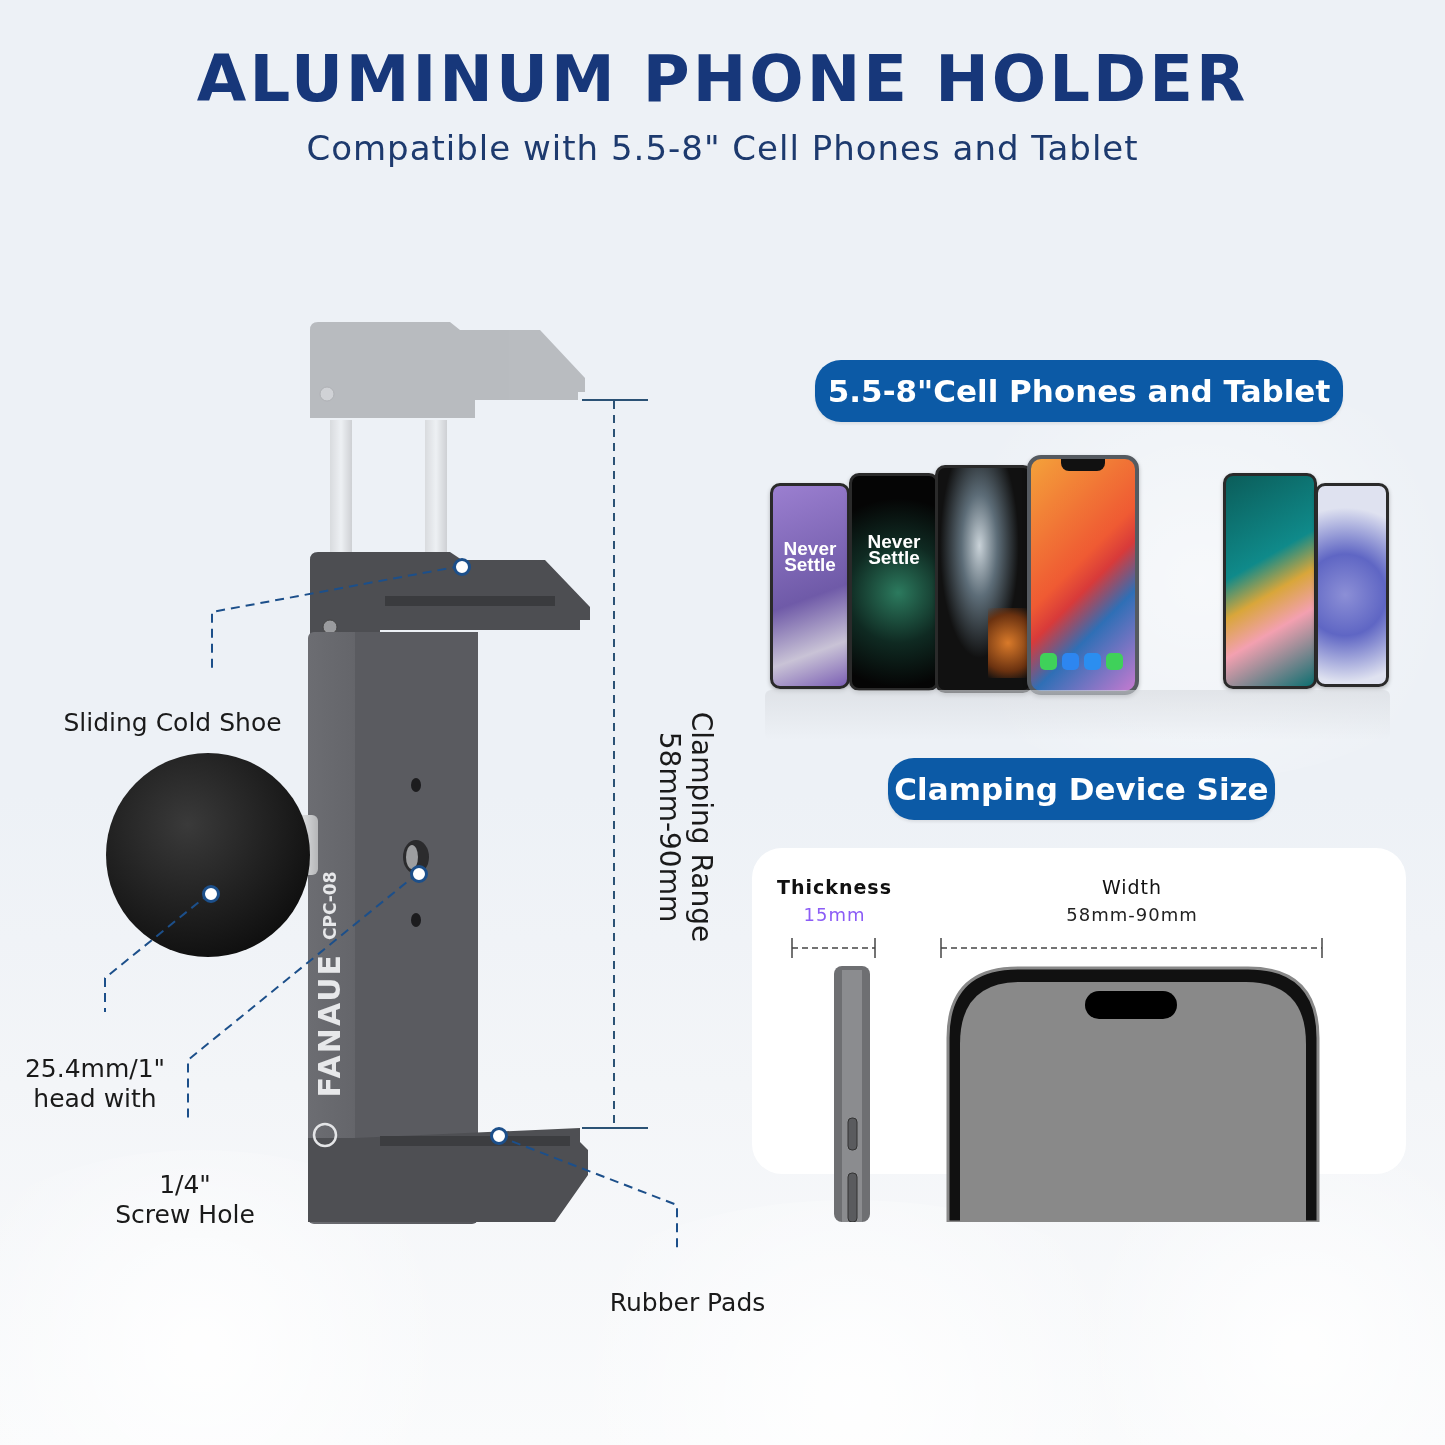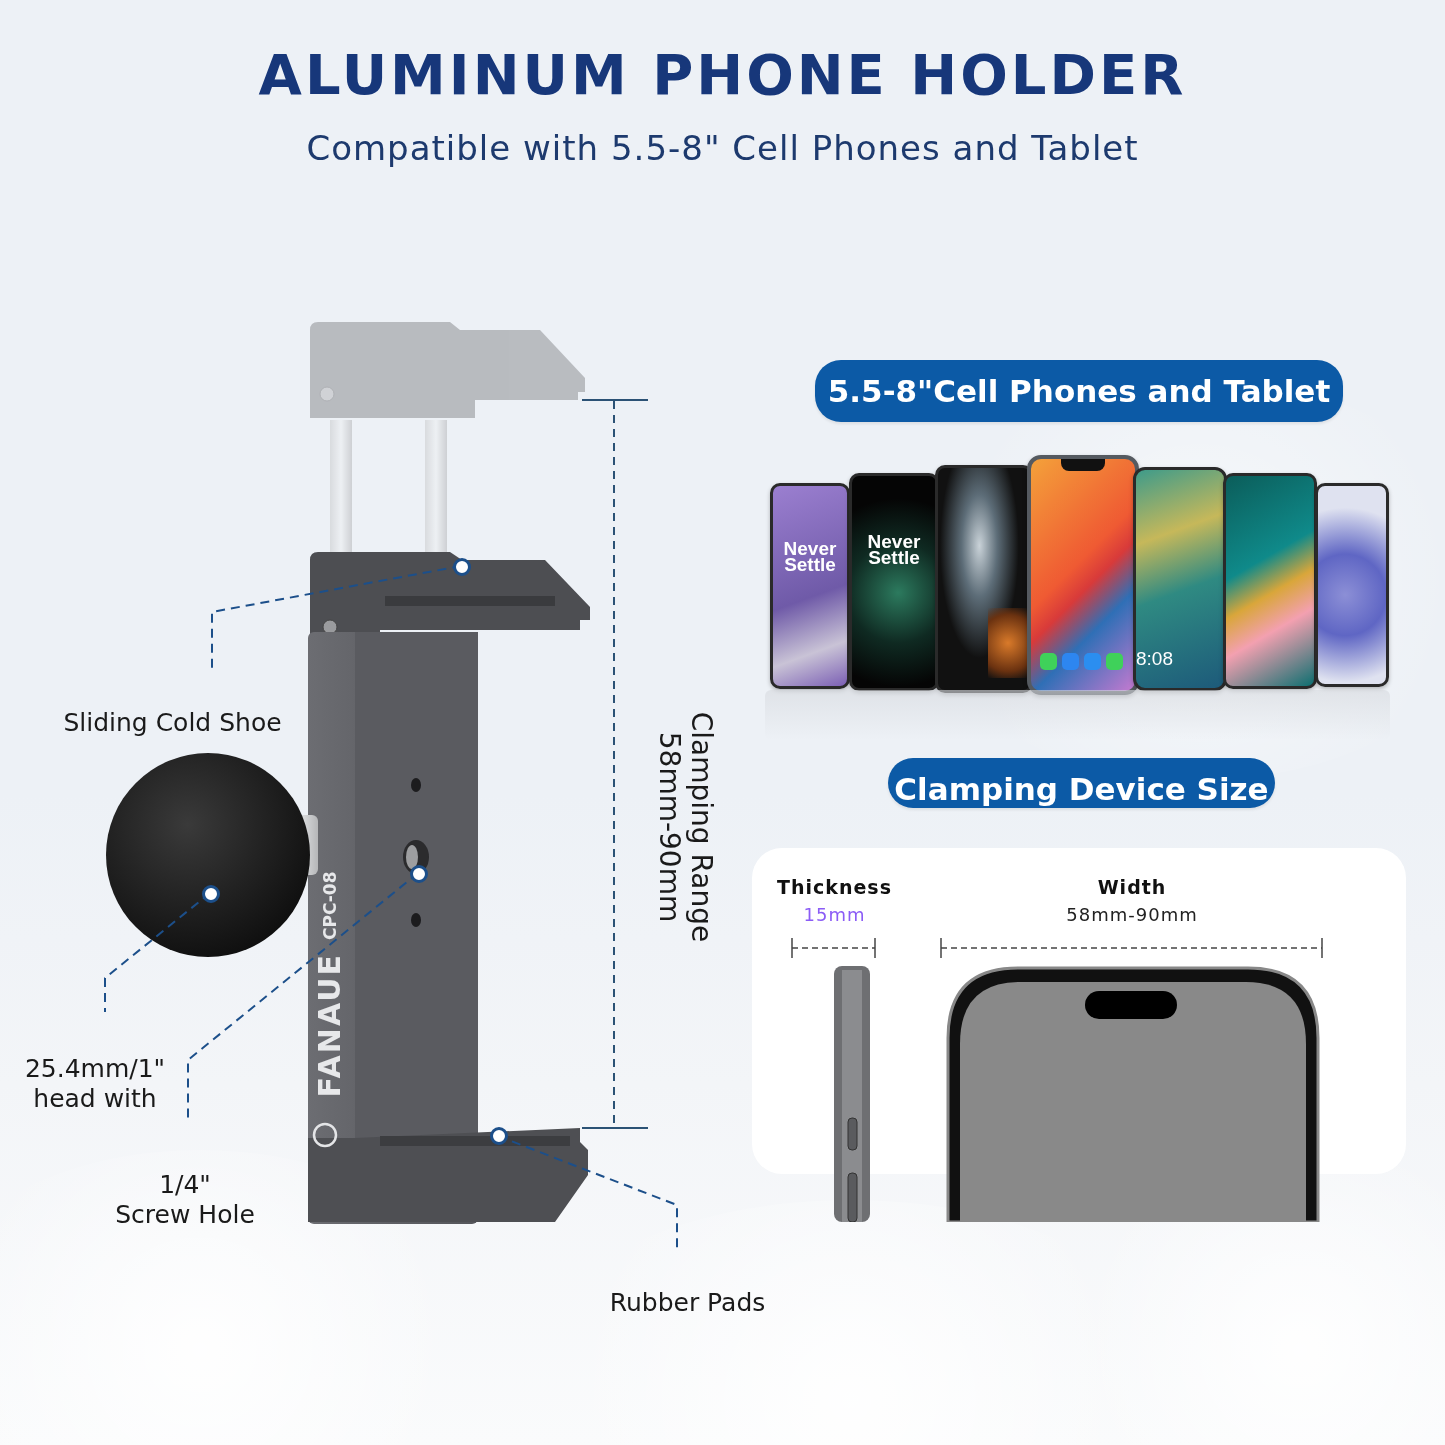--- a/index.html
+++ b/index.html
@@ -5,21 +5,21 @@
   html, body { margin:0; padding:0; }
   body {
     width:1445px; height:1445px; overflow:hidden; position:relative;
     font-family:"Liberation Sans", "DejaVu Sans", sans-serif;
     background: linear-gradient(180deg, #edf1f6 0%, #edf1f6 55%, #f3f5f8 75%, #fafbfc 100%);
   }
   .cloud { position:absolute; border-radius:50%; background:radial-gradient(circle, rgba(255,255,255,0.9) 0%, rgba(255,255,255,0) 70%); }
   .abs { position:absolute; }
   .title {
     position:absolute; top:42px; left:0; width:1445px; text-align:center;
-    font-size:56px; font-weight:bold; letter-spacing:3px; color:#17377a;
+    font-size:64px; font-weight:bold; letter-spacing:3px; color:#17377a;
     font-family:"DejaVu Sans", sans-serif;
   }
   .subtitle {
     position:absolute; top:128px; left:0; width:1445px; text-align:center;
     font-size:34px; color:#1d3a6e; letter-spacing:1px;
     font-family:"DejaVu Sans", sans-serif;
   }
   .pill {
     position:absolute; background:#0c5aa6; color:#fff; border-radius:26px;
     text-align:center; font-weight:bold; font-family:"DejaVu Sans", sans-serif;
@@ -139,37 +139,34 @@
   </div>
   <div class="phone" style="left:262px;top:0;width:104px;height:232px;border-color:#555a60;border-width:4px;border-radius:14px;background:linear-gradient(135deg,#f4a13a 0%,#ef5a33 45%,#d83a3a 55%,#2f6fb6 70%,#c67ad0 100%);">
     <div class="abs" style="left:30px;top:0;width:44px;height:12px;background:#111;border-radius:0 0 8px 8px;"></div>
     <div class="abs" style="left:6px;top:194px;width:88px;height:22px;display:flex;gap:5px;justify-content:center;">
       <span style="width:17px;height:17px;border-radius:5px;background:#3fd15a;"></span>
       <span style="width:17px;height:17px;border-radius:5px;background:#2d86f0;"></span>
       <span style="width:17px;height:17px;border-radius:5px;background:#2b8ef0;"></span>
       <span style="width:17px;height:17px;border-radius:5px;background:#3fd15a;"></span>
     </div>
   </div>
-  <div class="phone" style="left:368px;top:12px;width:88px;height:218px;border-radius:12px;background:linear-gradient(160deg,#3e9b8a,#c6b85a 30%,#2f8a82 55%,#1d5a7a);">
-    <div class="abs" style="left:0;top:178px;color:#fff;font-size:19px;">8:08</div>
-  </div>
   <div class="phone" style="left:458px;top:18px;width:88px;height:210px;background:linear-gradient(150deg,#0b5d5a 0%,#0f8a8a 40%,#d9a63a 55%,#f3a0b0 70%,#0c6f70 100%);"></div>
   <div class="phone" style="left:550px;top:28px;width:68px;height:198px;background:radial-gradient(circle at 40% 55%,#8c8fd6 0%,#5f66c4 35%,#dfe2f0 75%);"></div>
 </div>
 <div class="abs" style="left:765px;top:690px;width:625px;height:50px;background:linear-gradient(#d6d9de,rgba(236,240,245,0));opacity:0.6;border-radius:6px;"></div>
 
-<div class="pill" style="left:888px;top:758px;width:387px;height:50px;line-height:62px;font-size:31px;">Clamping Device Size</div>
+<div class="pill" style="left:888px;top:758px;width:387px;height:62px;line-height:62px;font-size:31px;">Clamping Device Size</div>
 
 <div class="card" style="left:752px;top:848px;width:654px;height:326px;">
   <div class="abs" style="left:20px;top:28px;width:125px;text-align:center;font-family:'DejaVu Sans',sans-serif;">
     <div style="font-size:19px;font-weight:bold;color:#111;letter-spacing:1px;">Thickness</div>
     <div style="font-size:18px;color:#8b5cf6;margin-top:6px;letter-spacing:1px;">15mm</div>
   </div>
   <div class="abs" style="left:260px;top:28px;width:240px;text-align:center;font-family:'DejaVu Sans',sans-serif;">
-    <div style="font-size:19px;font-weight:bold;color:#111;letter-spacing:1px;">Width</div>
+    <div style="font-size:19px;font-weight:normal;color:#111;letter-spacing:1px;">Width</div>
     <div style="font-size:18px;color:#222;margin-top:6px;letter-spacing:1px;">58mm-90mm</div>
   </div>
   <svg class="abs" style="left:0;top:0;" width="654" height="374">
     <g stroke="#444" stroke-width="1.5">
       <line x1="40" y1="90" x2="40" y2="110"></line>
         <line x1="123" y1="90" x2="123" y2="110"></line>
       <line x1="40" y1="100" x2="123" y2="100" stroke-dasharray="6 4"></line>
       <line x1="189" y1="90" x2="189" y2="110"></line>
         <line x1="570" y1="90" x2="570" y2="110"></line>
       <line x1="189" y1="100" x2="570" y2="100" stroke-dasharray="6 4"></line>

